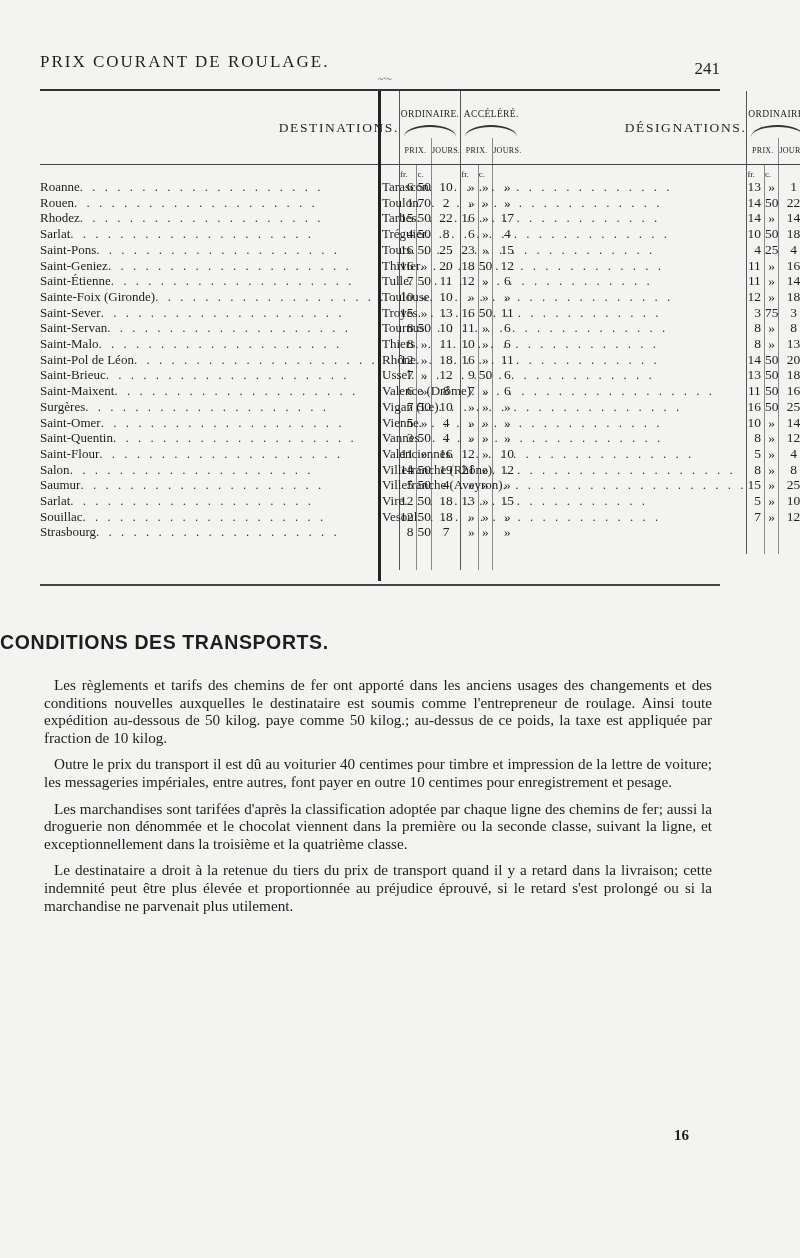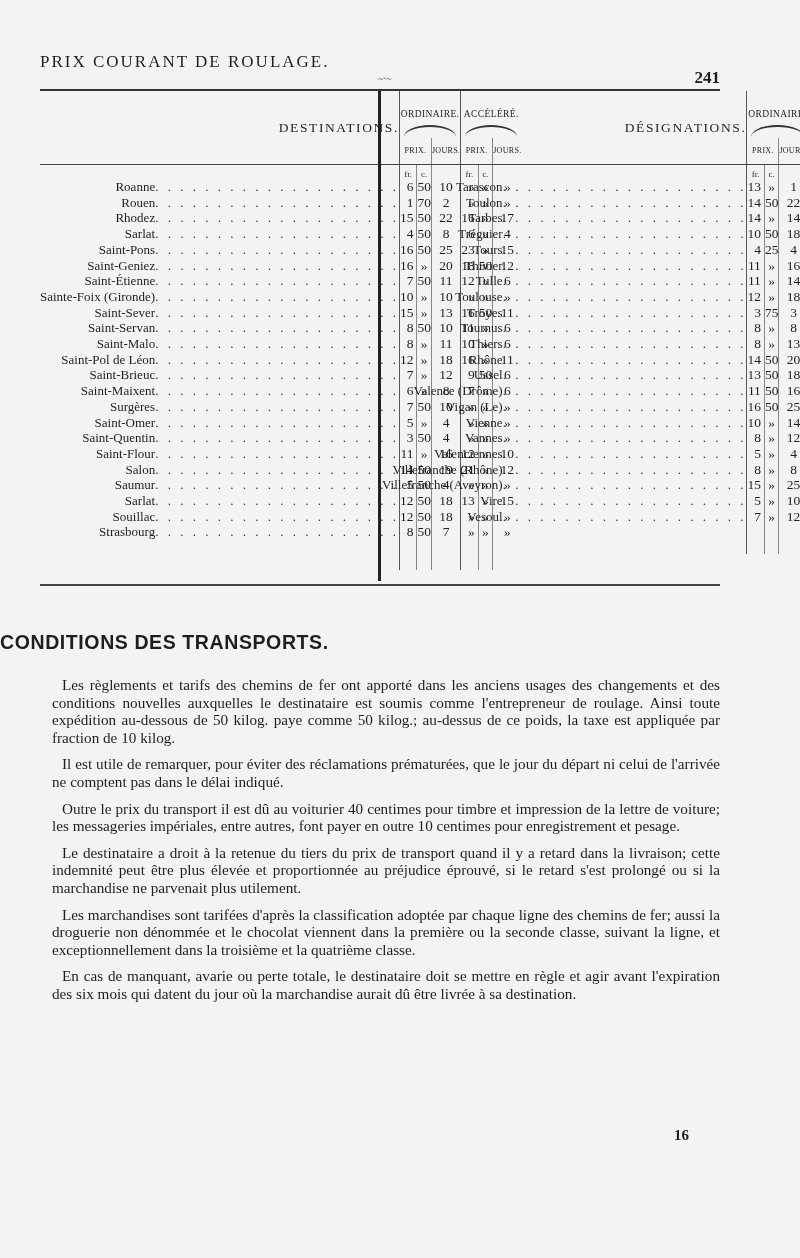--- a/index.html
+++ b/index.html
@@ -15,21 +15,21 @@
       height: 20px;
     }
     .running-title {
       position: absolute; left: 0; width: 100%; text-align: left;
       font-size: 17px; letter-spacing: 2px; top: 0;
     }
     .running-orn {
       position: absolute; left: 338px; top: 21px; font-size: 10px; color: #555;
     }
     .page-num {
-      position: absolute; right: 0; top: 16px; font-size: 17px; font-weight: bold;
+      position: absolute; right: 0; top: 7px; font-size: 17px; font-weight: normal;
     }
     .top-rule {
       position: absolute; top: 89px; left: 40px; width: 680px; height: 2px; background: #333;
     }
     .bottom-rule {
       position: absolute; top: 584px; left: 40px; width: 680px; height: 1.5px; background: #444;
     }
     .tbl-half {
       position: absolute; top: 91px;
     }
@@ -54,40 +54,40 @@
       height: 26px; vertical-align: bottom; padding-bottom: 2px !important;
     }
     .brace {
       display: block; height: 10px; margin: 3px 4px 0;
       border-top: 2px solid #333; border-radius: 50% 50% 0 0 / 100% 100% 0 0;
     }
     .h-sub {
       font-size: 8px; letter-spacing: 0.3px; text-align: center; height: 24px;
       border-bottom: 1.5px solid #444; vertical-align: middle;
     }
-    .unit { font-size: 9px; text-align: center; height: 14px; vertical-align: bottom; margin-top: 8px; }
+    .unit { font-size: 9px; text-align: left; height: 14px; vertical-align: bottom; margin-top: 8px; }
     .vl { border-left: 1px solid #555; }
     .vl2 { border-left: 1px solid #888; }
     td.name {
       white-space: nowrap; overflow: hidden; height: 15.7px; line-height: 15.7px;
-      font-size: 13px; padding-left: 0; text-align: right;
+      font-size: 13px; padding-left: 0;
     }
     td.num {
       text-align: center; height: 15.7px; line-height: 15.7px; font-size: 13.5px;
     }
     td.num.fr { text-align: right; padding-right: 3px !important; }
     td.filler { height: 30px; }
     .dots { color: #333; letter-spacing: 3px; }
     .section-title {
       position: absolute; top: 631px; left: 0; width: 800px; 
       font-family: "Liberation Sans", "DejaVu Sans", sans-serif;
       font-weight: bold; font-size: 19.5px; letter-spacing: 0.6px;
     }
     .body-text {
-      position: absolute; top: 676px; left: 52px; width: 668px;
+      position: absolute; top: 676px; left: 44px; width: 668px;
       font-size: 15.2px; line-height: 17.6px; text-align: justify;
     }
     .body-text p { margin: 0 0 9px 0; text-indent: 10px; }
     .folio {
       position: absolute; top: 1127px; left: 674px; font-size: 15px; font-weight: bold;
     }
   </style>
 </head>
 <body>
 
@@ -537,20 +537,18 @@
         </tr>
       </tbody>
   </table>
 </div>
 
 <div class="bottom-rule"></div>
 
 <div class="section-title">CONDITIONS DES TRANSPORTS.</div>
 <div class="body-text" id="conditions-body">
     <p>Les règlements et tarifs des chemins de fer ont apporté dans les anciens usages des changements et des conditions nouvelles auxquelles le destinataire est soumis comme l'entrepreneur de roulage. Ainsi toute expédition au-dessous de 50 kilog. paye comme 50 kilog.; au-dessus de ce poids, la taxe est appliquée par fraction de 10 kilog.</p>
-    <p>Il est utile de remarquer, pour éviter des réclamations prématurées, que le jour du départ ni celui de l'arrivée ne comptent pas dans le délai indiqué.</p>
     <p>Outre le prix du transport il est dû au voiturier 40 centimes pour timbre et impression de la lettre de voiture; les messageries impériales, entre autres, font payer en outre 10 centimes pour enregistrement et pesage.</p>
+    <p>Les marchandises sont tarifées d'après la classification adoptée par chaque ligne des chemins de fer; aussi la droguerie non dénommée et le chocolat viennent dans la première ou la seconde classe, suivant la ligne, et exceptionnellement dans la troisième et la quatrième classe.</p>
     <p>Le destinataire a droit à la retenue du tiers du prix de transport quand il y a retard dans la livraison; cette indemnité peut être plus élevée et proportionnée au préjudice éprouvé, si le retard s'est prolongé ou si la marchandise ne parvenait plus utilement.</p>
-    <p>Les marchandises sont tarifées d'après la classification adoptée par chaque ligne des chemins de fer; aussi la droguerie non dénommée et le chocolat viennent dans la première ou la seconde classe, suivant la ligne, et exceptionnellement dans la troisième et la quatrième classe.</p>
-    <p>En cas de manquant, avarie ou perte totale, le destinataire doit se mettre en règle et agir avant l'expiration des six mois qui datent du jour où la marchandise aurait dû être livrée à sa destination.</p>
   </div>
 
 <div class="folio">16</div>
 
 </body></html>

